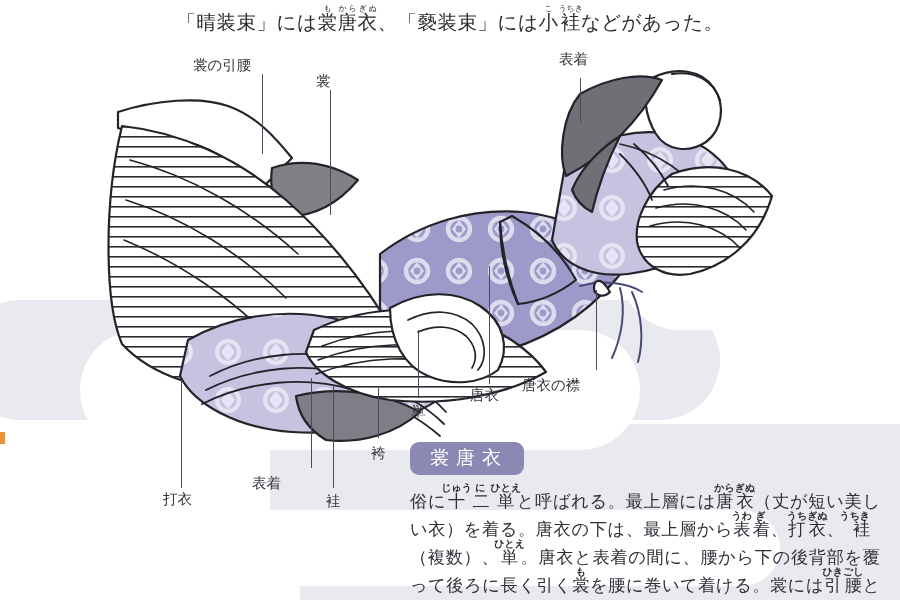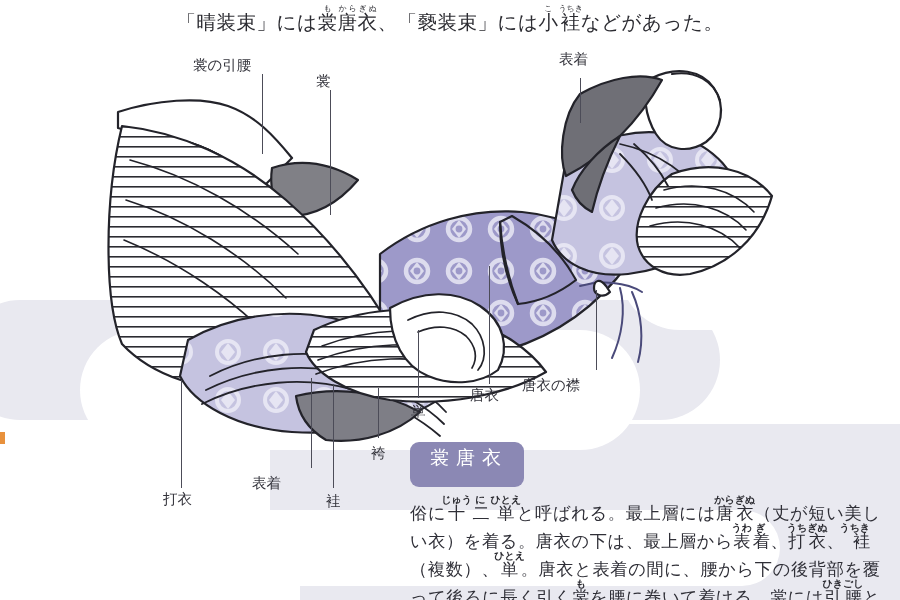--- a/index.html
+++ b/index.html
@@ -42,21 +42,21 @@
 
   
   .callout{position:absolute;font-size:14.5px;color:#34343c;white-space:nowrap;text-align:center;}
   .leader{position:absolute;background:#4c4c58;width:1px;}
 
   
   #card{position:absolute;left:410px;top:442px;width:480px;}
   .badge{
     display:inline-block;background:#8b88b4;color:#ffffff;
     font-size:19px;letter-spacing:7px;
-    padding:5px 16px 18px 20px;border-radius:9px;
+    padding:5px 16px 6px 20px;border-radius:9px;
     line-height:1.15;
   }
   .body-text{
     margin-top:8px;
     font-size:17.2px;
     line-height:23.4px;
     color:#2f2f37;
     text-align:justify;
     width:470px;
   }

